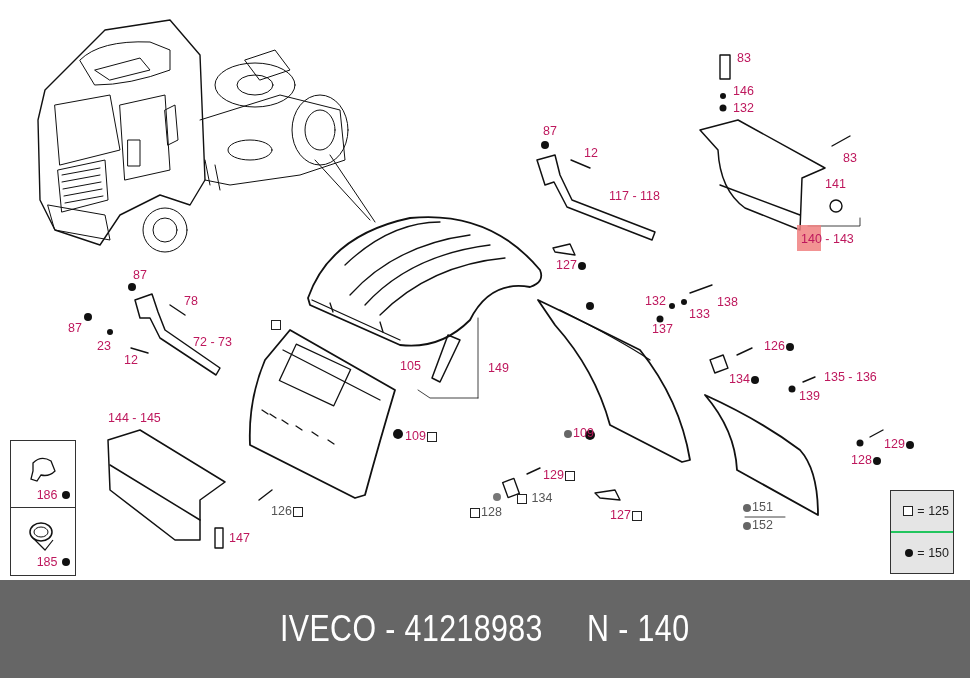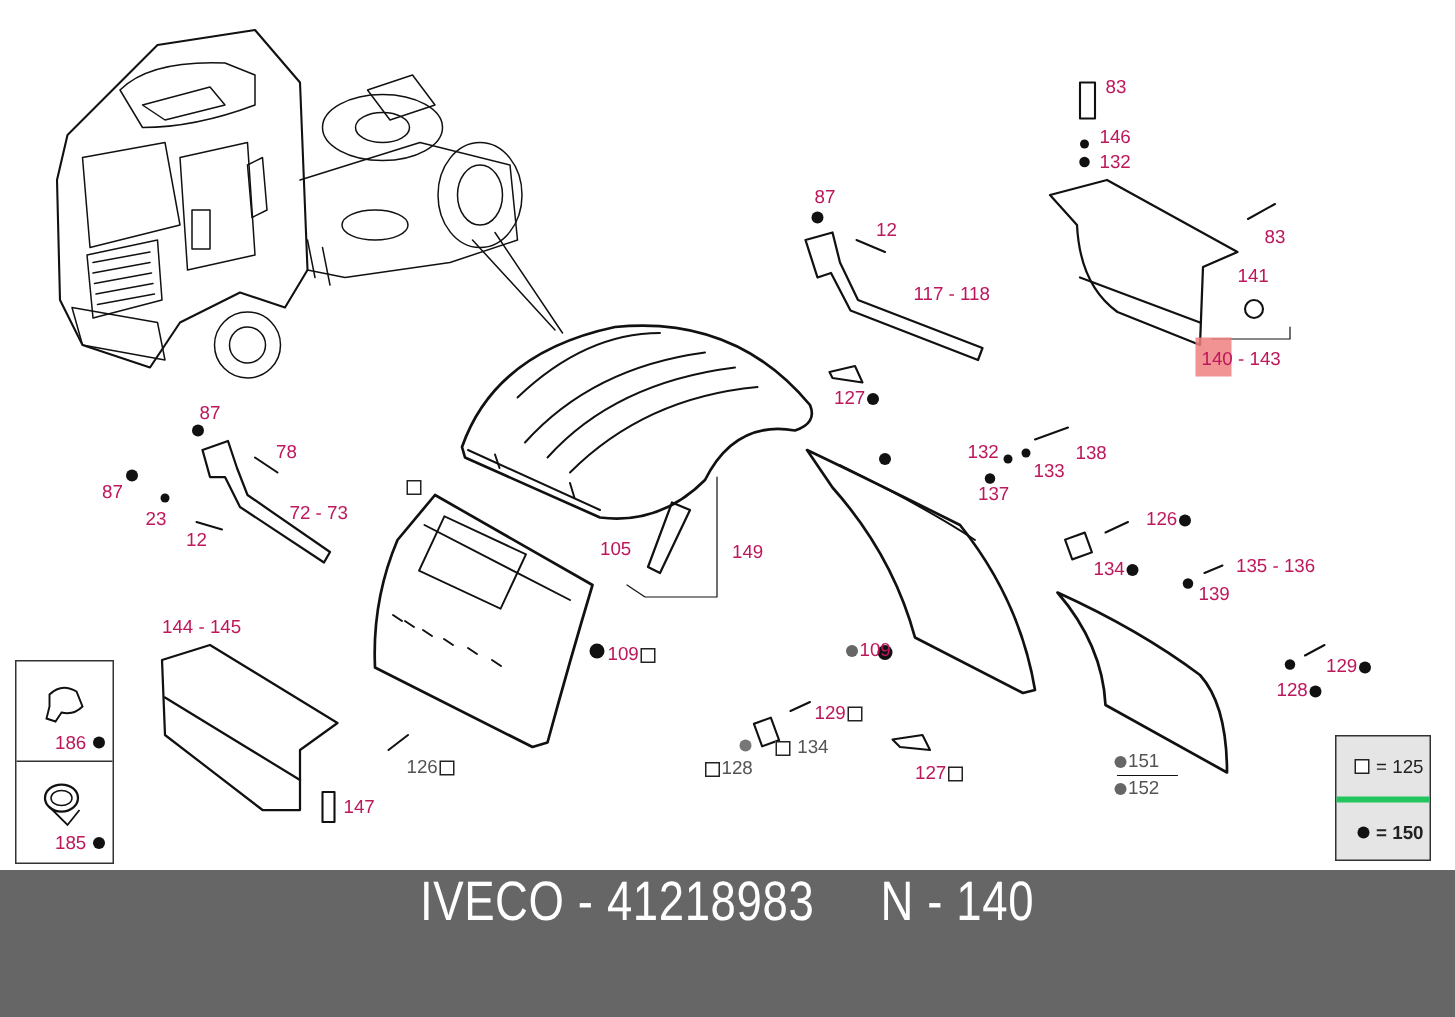--- a/index.html
+++ b/index.html
@@ -8,26 +8,26 @@
   #diagram svg{position:absolute;left:0;top:0;}
   .lbl{position:absolute;font-size:12.5px;color:#be185d;line-height:1;white-space:nowrap;font-family:"Liberation Sans",sans-serif;}
   .lbl.gray{color:#555;}
   .dot{display:inline-block;width:8px;height:8px;border-radius:50%;background:#111;vertical-align:middle;margin:0 1px;}
   .dot.gray{background:#666;}
   .sq{display:inline-block;width:8px;height:8px;border:1px solid #222;background:#fff;vertical-align:middle;margin:0 1px;}
   .hl{position:absolute;left:797px;top:225px;width:24px;height:26px;background:#f08080;opacity:.85;}
   .watermark{position:absolute;left:160px;top:400px;font-size:130px;font-weight:bold;color:transparent;-webkit-text-stroke:1.5px #e2e2e2;letter-spacing:4px;font-family:"Liberation Sans",sans-serif;pointer-events:none;}
   .legend-box{position:absolute;left:890px;top:490px;width:62px;height:82px;border:1px solid #333;background:#e5e5e5;}
   .legend-row{height:40px;display:flex;align-items:center;justify-content:flex-end;padding-right:4px;font-size:12.5px;color:#222;}
-  .legend-row + .legend-row{border-top:4px solid #22c55e;font-weight:bold;}
+  .legend-row + .legend-row{border-top:2px solid #22c55e;}
   .inset-box{position:absolute;left:10px;top:440px;width:64px;height:134px;border:1px solid #333;background:#fff;}
   .inset-cell{position:relative;height:66px;}
   .inset-cell + .inset-cell{border-top:1px solid #333;}
   .inset-cell .lbl{position:absolute;right:4px;bottom:6px;}
-  #footer{position:absolute;left:0;top:580px;width:970px;height:98px;background:#666666;display:flex;align-items:flex-start;justify-content:center;}
+  #footer{position:absolute;left:0;top:580px;width:970px;height:98px;background:#666666;display:flex;align-items:center;justify-content:center;}
   #footer-text{color:#fff;font-size:37px;font-family:"Liberation Sans",sans-serif;letter-spacing:.5px;transform:scaleX(.82);white-space:pre;}
 </style>
 </head>
 <body>
 
 <div id="diagram">
 
   <svg width="970" height="580" viewBox="0 0 970 580" fill="none" stroke="#111" stroke-width="1.2" stroke-linejoin="round" stroke-linecap="round">
 
     <g stroke-width="1">

